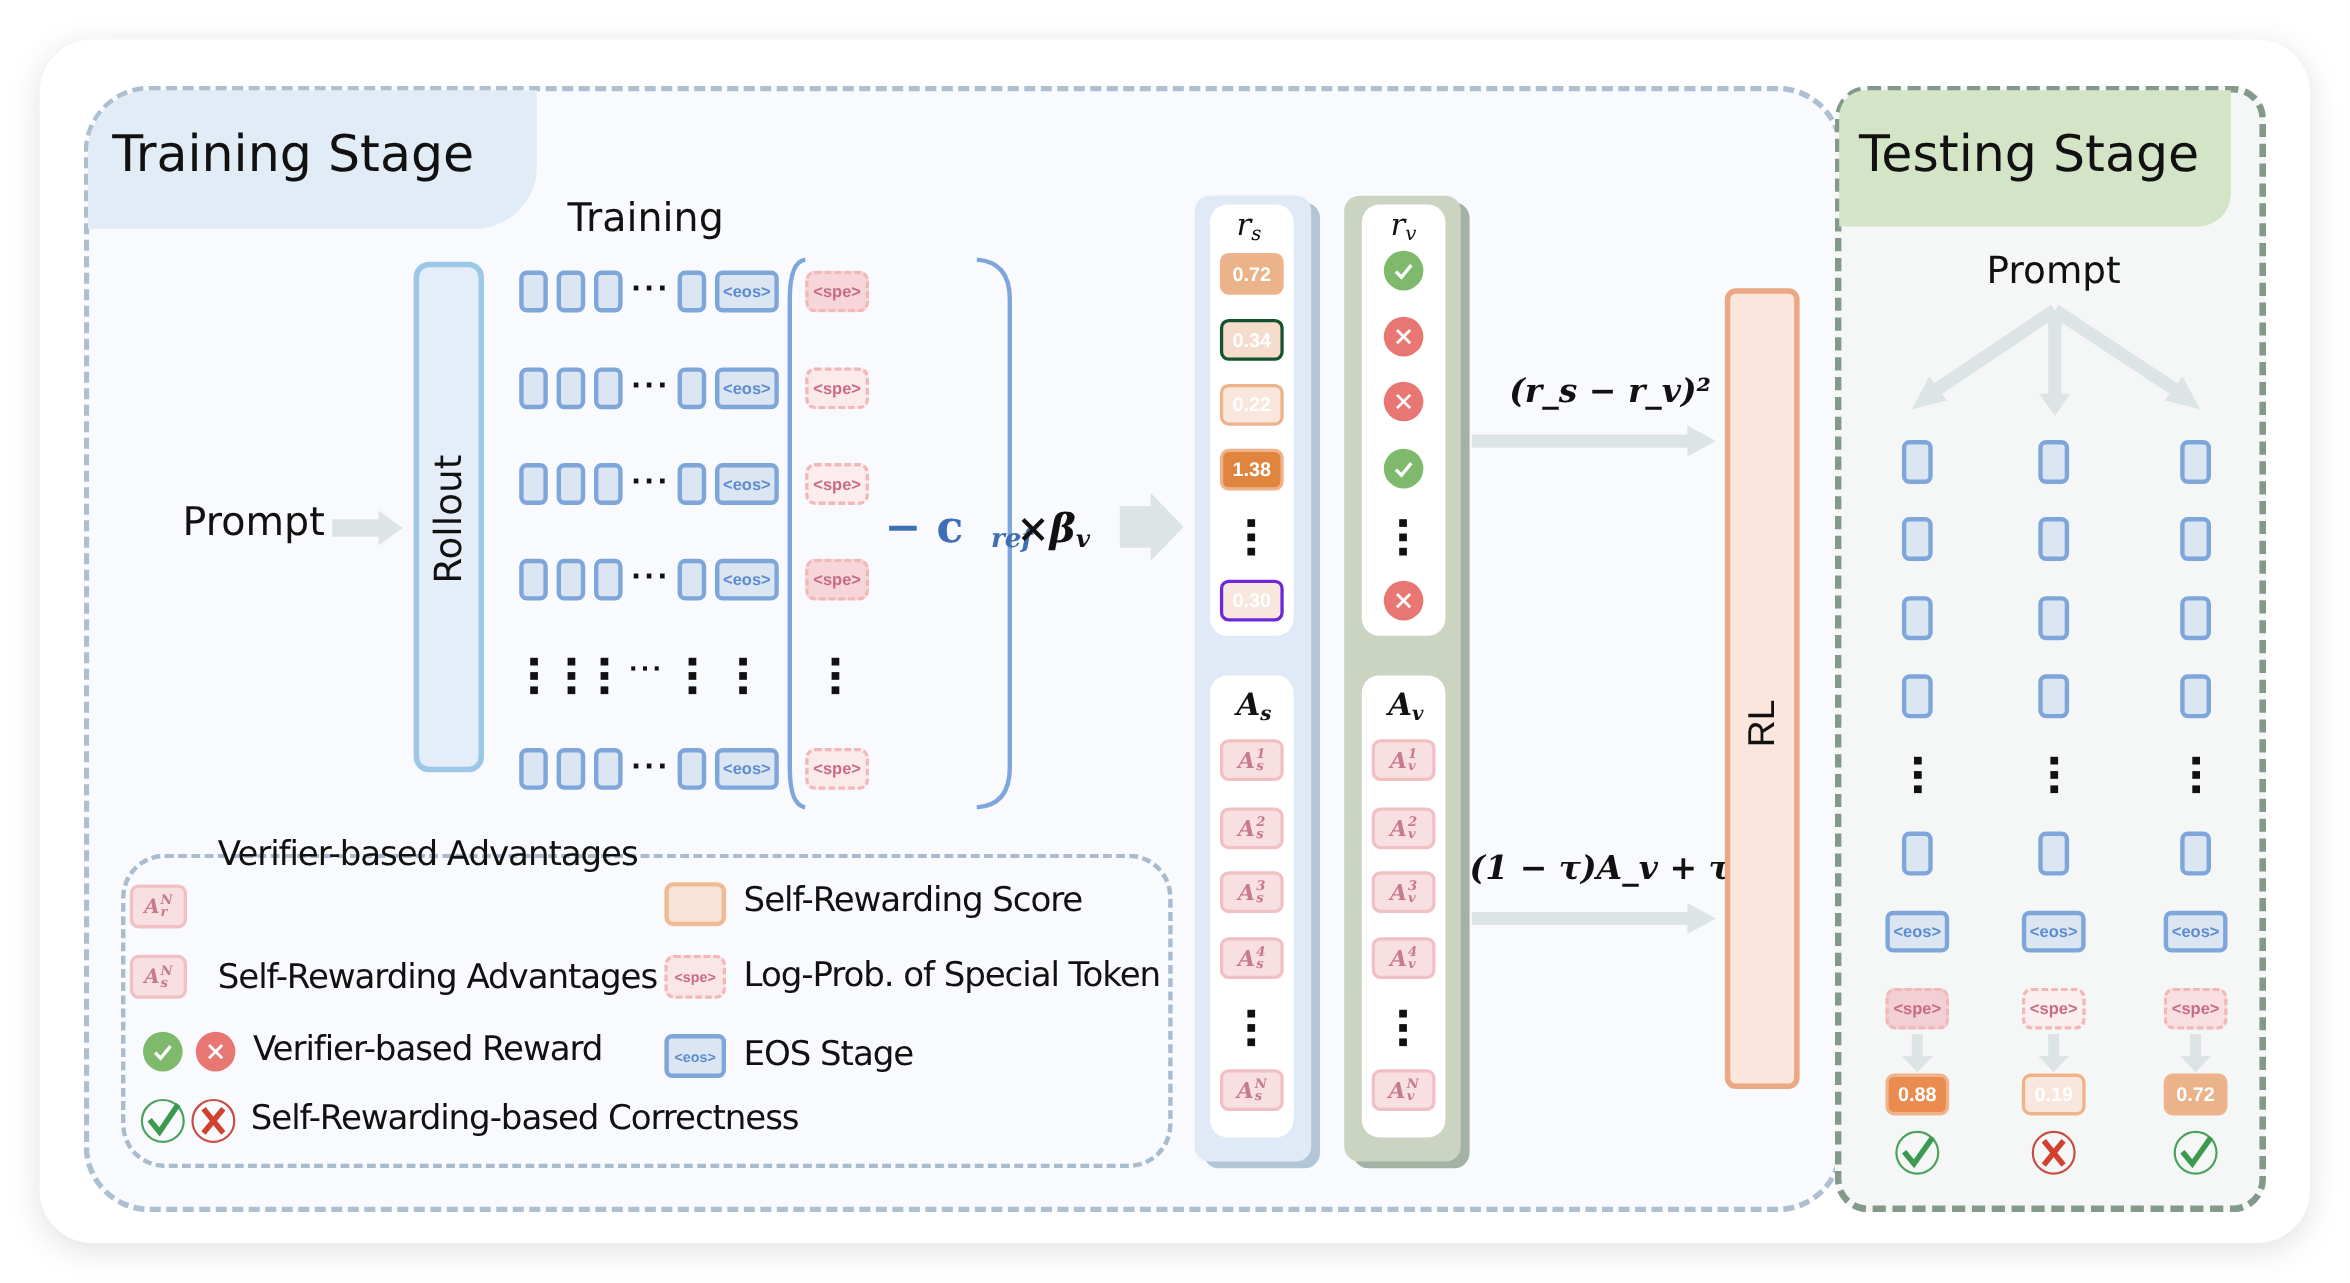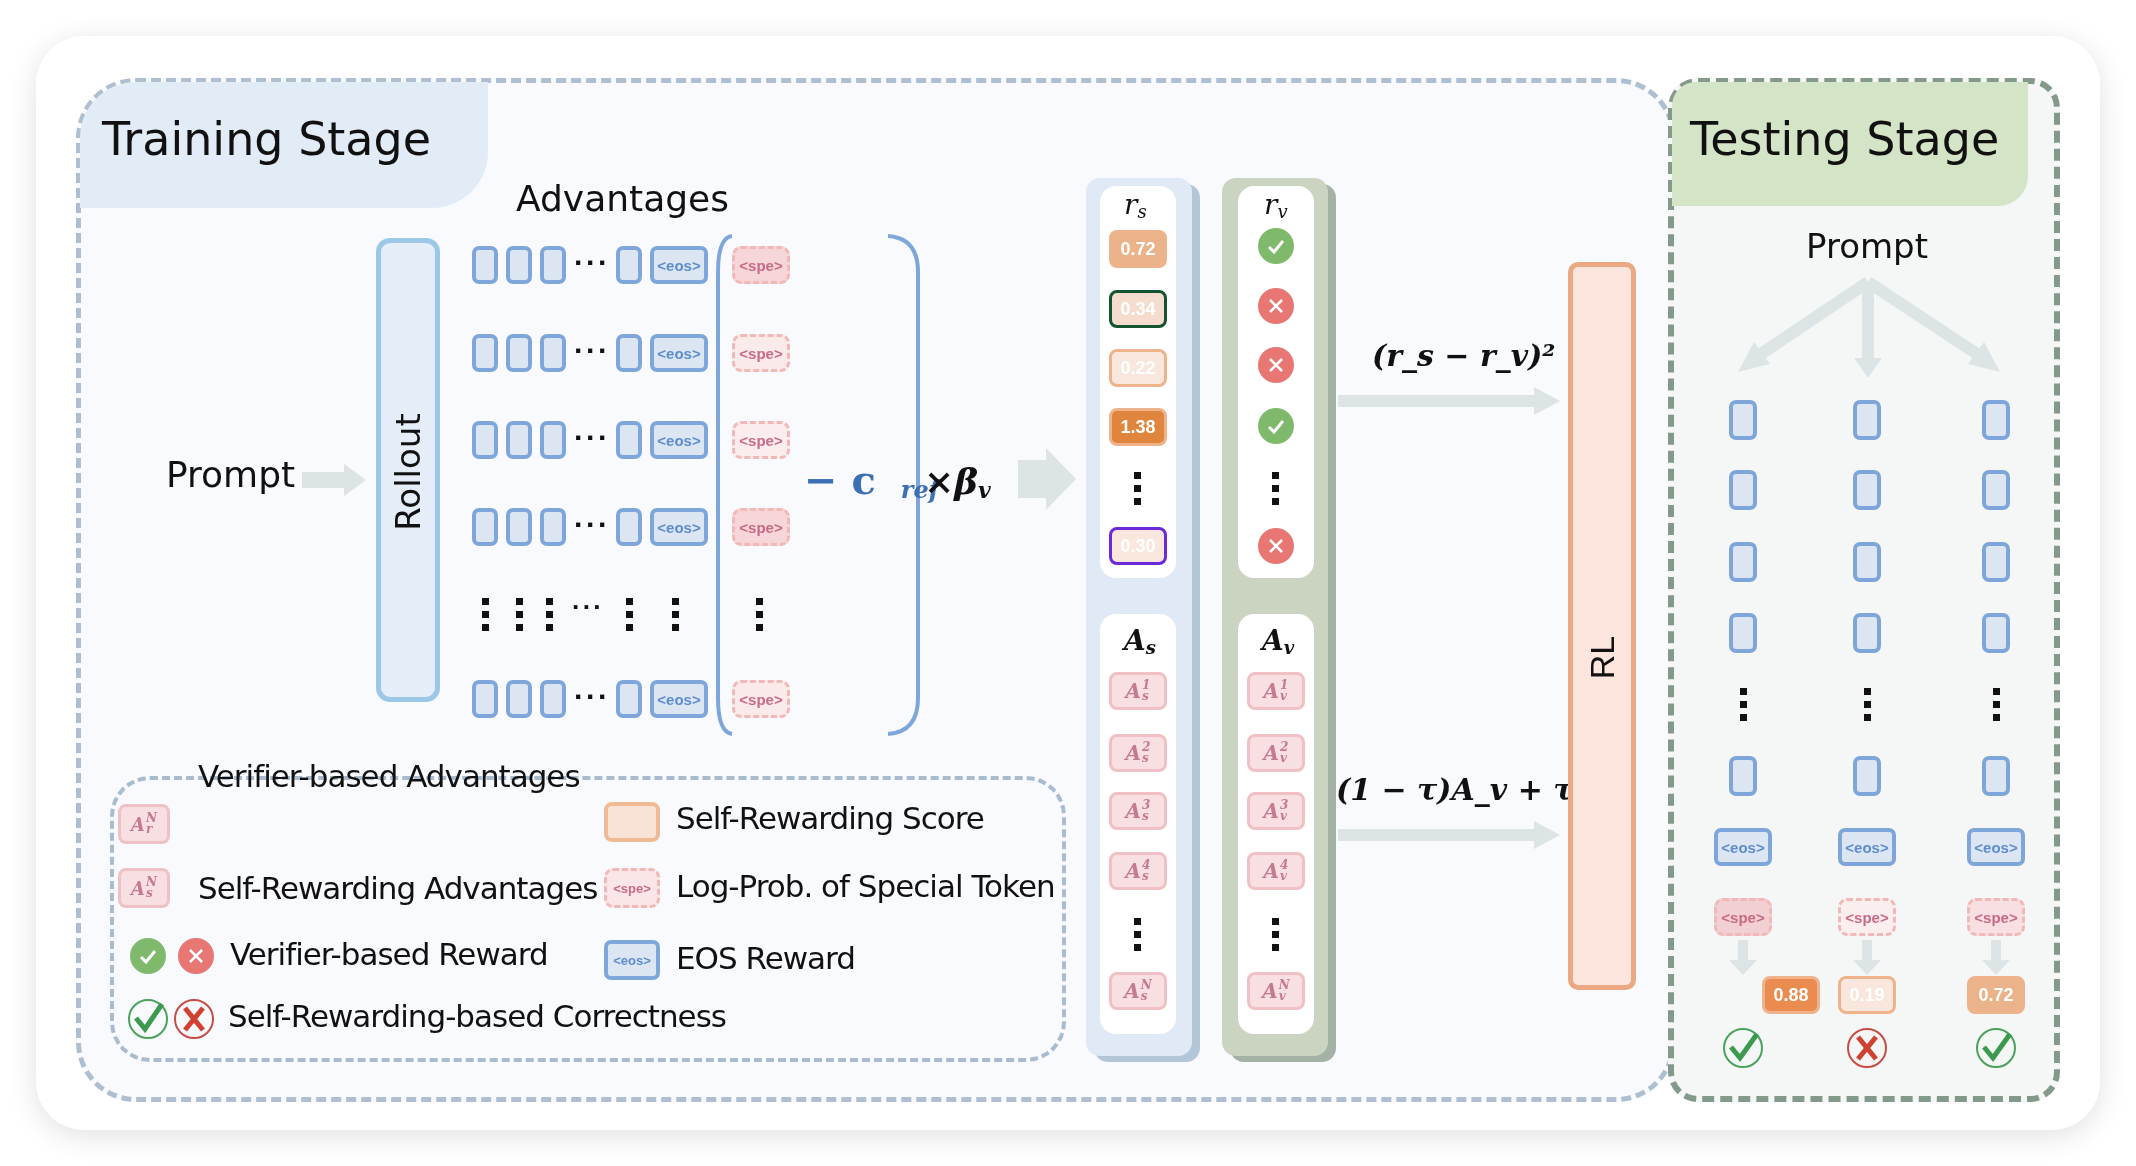--- a/index.html
+++ b/index.html
@@ -61,21 +61,21 @@
 <div class="abs stage-title" style="left:102px;top:112px;">Training Stage</div>
 
 <div class="abs label" style="left:166px;top:454px;font-size:36px;">Prompt</div>
 <svg class="abs" style="left:300px;top:462px;" width="70" height="36">
   <polygon points="2,10 44,10 44,2 66,18 44,34 44,26 2,26" fill="#dce4e6"></polygon>
 </svg>
 
 <div class="abs rollout"></div>
 <div class="abs label vtext" style="left:348px;top:452px;width:120px;text-align:center;font-size:34px;">Rollout</div>
 
-<div class="abs label" style="left:516px;top:178px;font-size:36px;">Advantages</div>
+<div class="abs label" style="left:516px;top:178px;font-size:36px;">Training</div>
 
 <div id="responses"></div>
 
 <svg class="abs" style="left:700px;top:232px;" width="230" height="506">
   <path d="M 32 4 Q 18 6 18 40 L 18 466 Q 18 500 32 502" fill="none" stroke="#7fa6da" stroke-width="4"></path>
   <path d="M 188 4 Q 218 6 218 40 L 218 466 Q 218 500 188 502" fill="none" stroke="#7fa6da" stroke-width="4"></path>
 </svg>
 <div class="abs" style="left:804px;top:456px;white-space:nowrap;">
   <span class="math" style="color:#3c6fb4;font-size:40px;font-style:normal;">− c</span><sub class="math" style="color:#3c6fb4;font-size:24px;margin-left:25px;">ref</sub>
 </div>
@@ -145,21 +145,21 @@
   <line x1="59" y1="12" x2="77" y2="34" stroke="#d0412f" stroke-width="5"></line>
   <line x1="77" y1="12" x2="59" y2="34" stroke="#d0412f" stroke-width="5"></line>
 </svg>
 <div class="abs leg-text" style="left:228px;top:998px;">Self-Rewarding-based Correctness</div>
 
 <div class="abs" style="left:604px;top:802px;width:56px;height:40px;background:#f9e3d6;border:4px solid #eebb95;border-radius:8px;box-sizing:border-box;"></div>
 <div class="abs leg-text" style="left:676px;top:800px;">Self-Rewarding Score</div>
 <div class="abs spe" style="left:604px;top:868px;width:56px;height:40px;background:#fae6e6;font-size:13px;">&lt;spe&gt;</div>
 <div class="abs leg-text" style="left:676px;top:868px;">Log-Prob. of Special Token</div>
 <div class="abs eos" style="left:604px;top:940px;width:56px;height:40px;font-size:13px;">&lt;eos&gt;</div>
-<div class="abs leg-text" style="left:676px;top:940px;">EOS Reward</div>
+<div class="abs leg-text" style="left:676px;top:940px;">EOS Stage</div>
 
 <div class="abs test-panel"></div>
 <div class="abs test-title-bg"></div>
 <div class="abs stage-title" style="left:1690px;top:112px;">Testing Stage</div>
 <div class="abs label" style="left:1806px;top:226px;font-size:34px;">Prompt</div>
 <svg class="abs" style="left:1730px;top:276px;" width="280" height="112">
   <g stroke="#dce4e6" stroke-width="12" fill="none">
     <line x1="138" y1="6" x2="28" y2="80"></line>
     <line x1="138" y1="6" x2="138" y2="84"></line>
     <line x1="138" y1="6" x2="250" y2="80"></line>
@@ -338,21 +338,21 @@
     <i></i>
     <i></i>
   </div>
 <div class="testtok" style="left:1729px;top:756px;"></div>
 <div class="eos" style="left:1714px;top:828px;">&lt;eos&gt;</div>
 <div class="spe" style="left:1714px;top:898px;background:#f2cfd2;">&lt;spe&gt;</div>
 <div style="position:absolute;left:1729px;top:940px;width:28px;height:36px;"><svg width="28" height="36">
       <rect x="9" y="0" width="10" height="22" fill="#dce4e6"></rect>
       <polygon points="0,20 28,20 14,35" fill="#dce4e6"></polygon>
     </svg></div>
-<div class="score" style="left:1714px;top:976px;background:#ea8c50;border:3px solid #efb38c;margin-left:48px;">0.88</div>
+<div class="score" style="left:1714px;top:976px;background:#ea8c50;border:3px solid #efb38c;">0.88</div>
 <div style="position:absolute;left:1721px;top:1026px;width:44px;height:44px;"><svg width="44" height="44">
       <circle cx="22" cy="22" r="19" fill="none" stroke="#4aa25b" stroke-width="2"></circle>
       <polyline points="10,21 19,32 36,8" fill="none" stroke="#3c9a4f" stroke-width="5"></polyline>
     </svg></div>
 <div class="testtok" style="left:1853px;top:400px;"></div>
 <div class="testtok" style="left:1853px;top:470px;"></div>
 <div class="testtok" style="left:1853px;top:542px;"></div>
 <div class="testtok" style="left:1853px;top:613px;"></div>
 <div class="vdots" style="left:1864px;top:688px;">
     <i></i>

